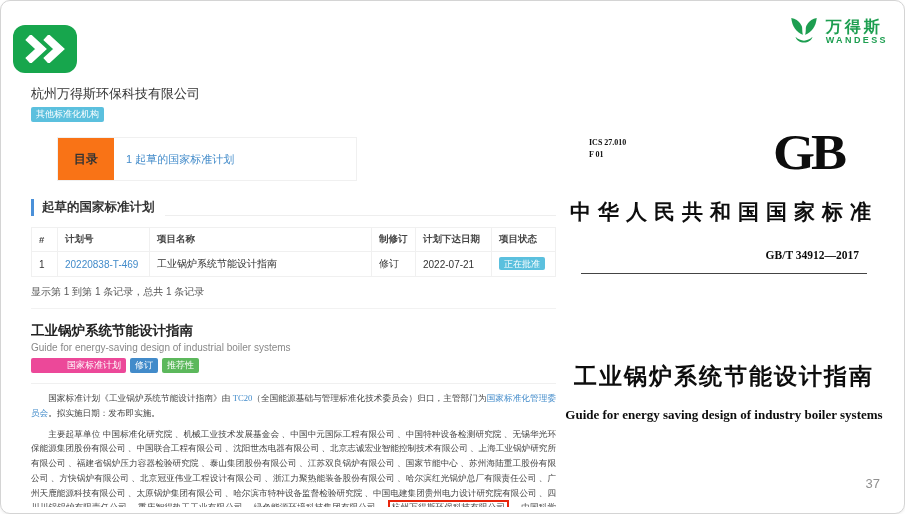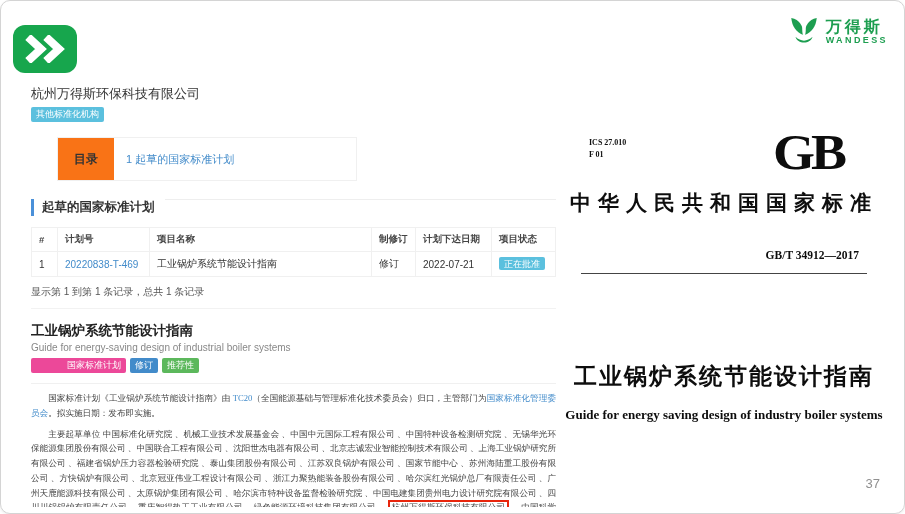--- a/index.html
+++ b/index.html
@@ -37,21 +37,21 @@
     font-size:9px; padding:1px 5px; border-radius:2px;
   }
   .toc { margin:15px 0 0 26px; width:300px; display:flex; border:1px solid #f0f0f0; height:44px; }
   .toc-label {
     width:56px; background:#f97316; color:#333; font-weight:bold; font-size:12px;
     display:flex; align-items:center; justify-content:center;
   }
   .toc-body { flex:1; display:flex; align-items:center; padding:0 12px; }
   .toc-link { font-size:11px; color:#428bca; text-decoration:none; cursor:pointer; }
 
-  .section-head { margin-top:18px; display:flex; align-items:flex-start; }
+  .section-head { margin-top:18px; display:flex; align-items:flex-end; }
   .section-title { border-left:3px solid #4a90d9; padding-left:8px; font-weight:bold; font-size:12.5px; color:#333; }
   .section-rule { flex:1; border-top:1px solid #eee; margin-left:10px; }
 
   .plan-table { margin-top:11px; width:100%; border-collapse:collapse; font-size:10px; color:#333; }
   .plan-table th, .plan-table td { border:1px solid #f0f0f0; padding:5px 7px; text-align:left; }
   .plan-table th { font-weight:bold; color:#444; font-size:9.5px; }
   .col-idx { width:26px; } .col-no { width:92px; } .col-rev { width:44px; }
   .col-date { width:76px; } .col-status { width:64px; }
   .plan-link { color:#428bca; text-decoration:none; cursor:pointer; }
   .status-badge { background:#5bc0de; color:#fff; font-size:9px; padding:1.5px 5px; border-radius:2px; white-space:nowrap; }
@@ -75,21 +75,21 @@
   .doc-ics {
     position:absolute; left:30px; top:28px;
     font-family:"Liberation Serif", serif; font-weight:bold; font-size:8px; line-height:1.45; color:#111;
   }
   .gb-logo {
     position:absolute; right:46px; top:12px;
     font-family:"Liberation Serif", serif; font-weight:900; font-size:54px;
     letter-spacing:-4px; color:#0d0d0d; transform:scaleY(.92);
   }
   .doc-cn-title {
-    position:absolute; left:0; right:0; top:80px; text-align:center;
+    position:absolute; left:0; right:0; top:89px; text-align:center;
     font-family:"Liberation Serif", serif; font-weight:bold; font-size:21px;
     letter-spacing:7px; color:#0d0d0d; white-space:nowrap;
   }
   .doc-no {
     position:absolute; right:30px; top:140px;
     font-family:"Liberation Serif", serif; font-weight:bold; font-size:11.5px; color:#0d0d0d;
   }
   .doc-rule { position:absolute; left:22px; right:22px; top:164px; border-top:1.5px solid #444; }
   .doc-title {
     position:absolute; left:0; right:0; top:252px; text-align:center;

